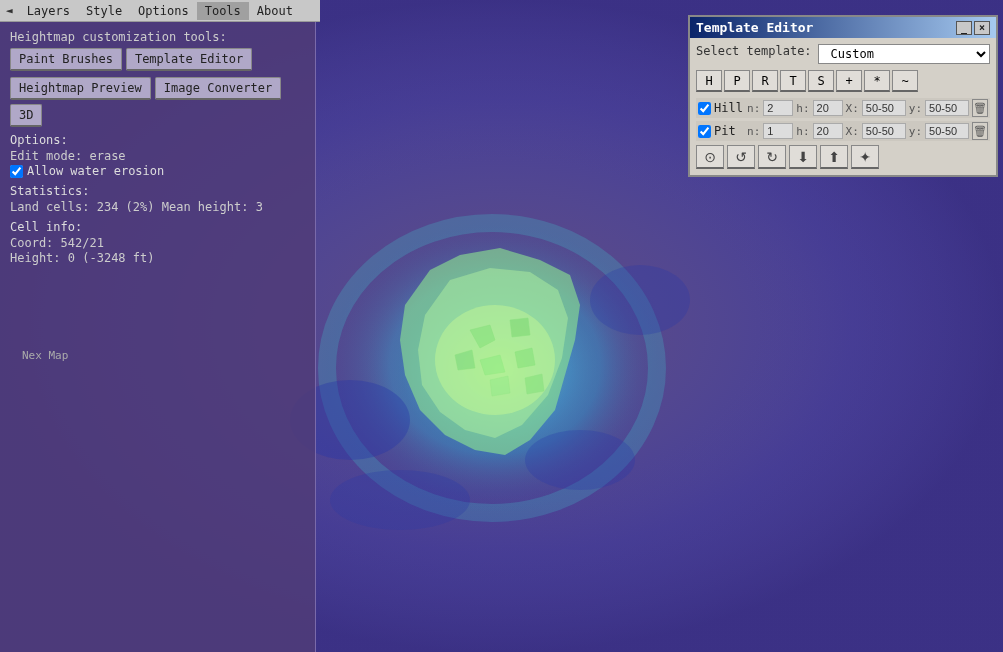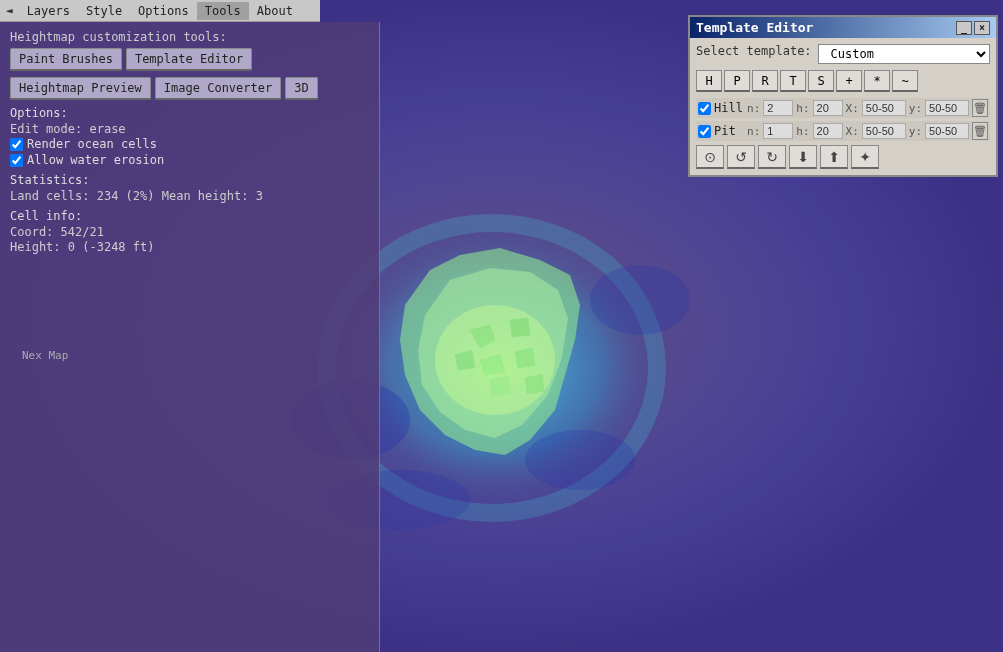--- a/index.html
+++ b/index.html
@@ -36,21 +36,21 @@
       cursor: pointer;
       font-size: 12px;
       color: #222;
     }
     .menu-item.active { background: #a0a0a0; }
 
     
     #left-panel {
       position: absolute;
       top: 22px; left: 0;
-      width: 380px;
+      width: 316px;
       height: 630px;
       background: rgba(80, 60, 120, 0.85);
       color: #ddd;
       padding: 8px 10px;
       z-index: 5;
       border-right: 1px solid #7a6aaa;
     }
 
     .section-title {
       font-size: 12px;
@@ -337,24 +337,20 @@
   </div>
   <div class="btn-row">
     <button class="lp-btn">Heightmap Preview</button>
     <button class="lp-btn">Image Converter</button>
     <button class="lp-btn">3D</button>
   </div>
 
   <div class="options-block">
     <div class="lbl">Options:</div>
     <div class="stats-line">Edit mode: erase</div>
-    <div class="check-row">
-      <input type="checkbox" checked="" style="">
-      <span>Render ocean cells</span>
-    </div>
     <div class="check-row">
       <input type="checkbox" checked="" style="">
       <span>Allow water erosion</span>
     </div>
   </div>
 
   <div class="stats-block">
     <div class="lbl">Statistics:</div>
     <div class="stats-line">Land cells: 234 (2%)   Mean height: 3</div>
   </div>

